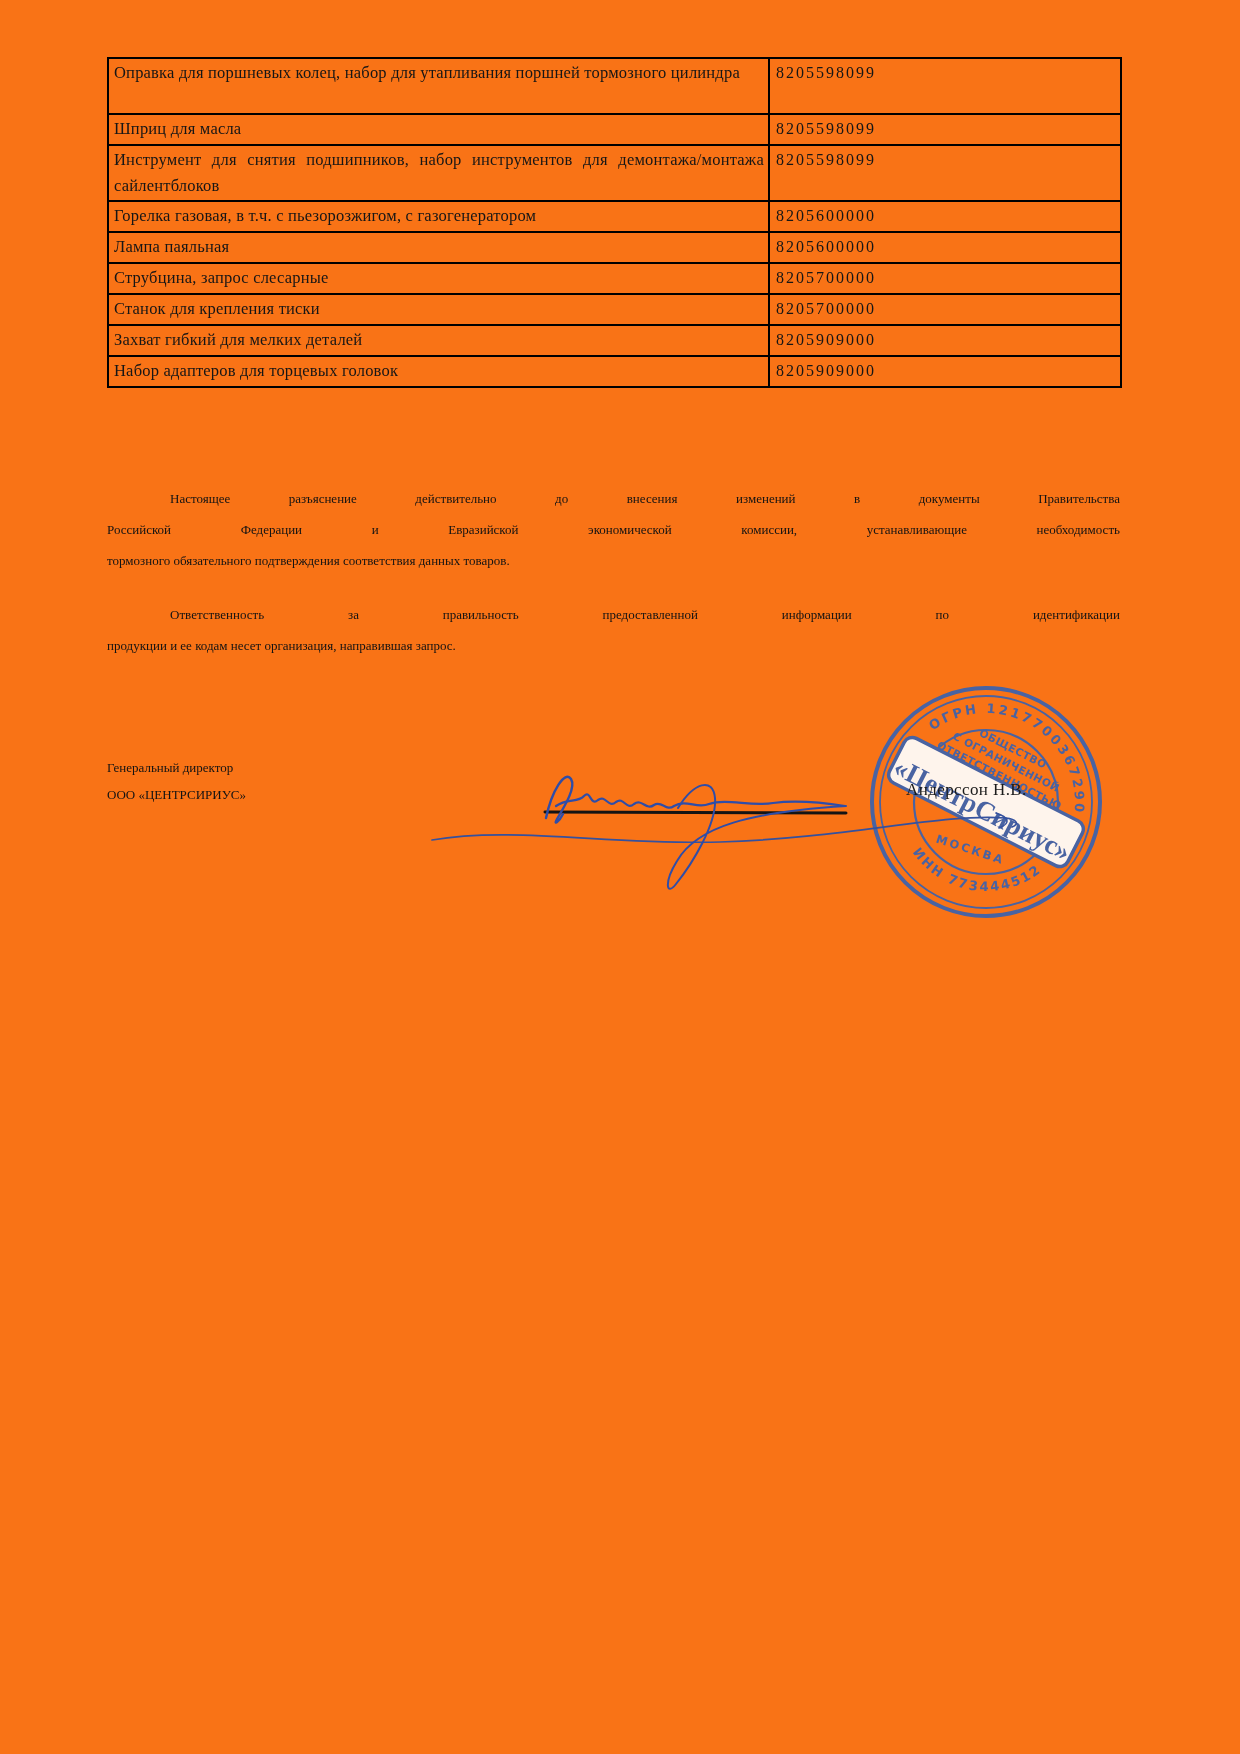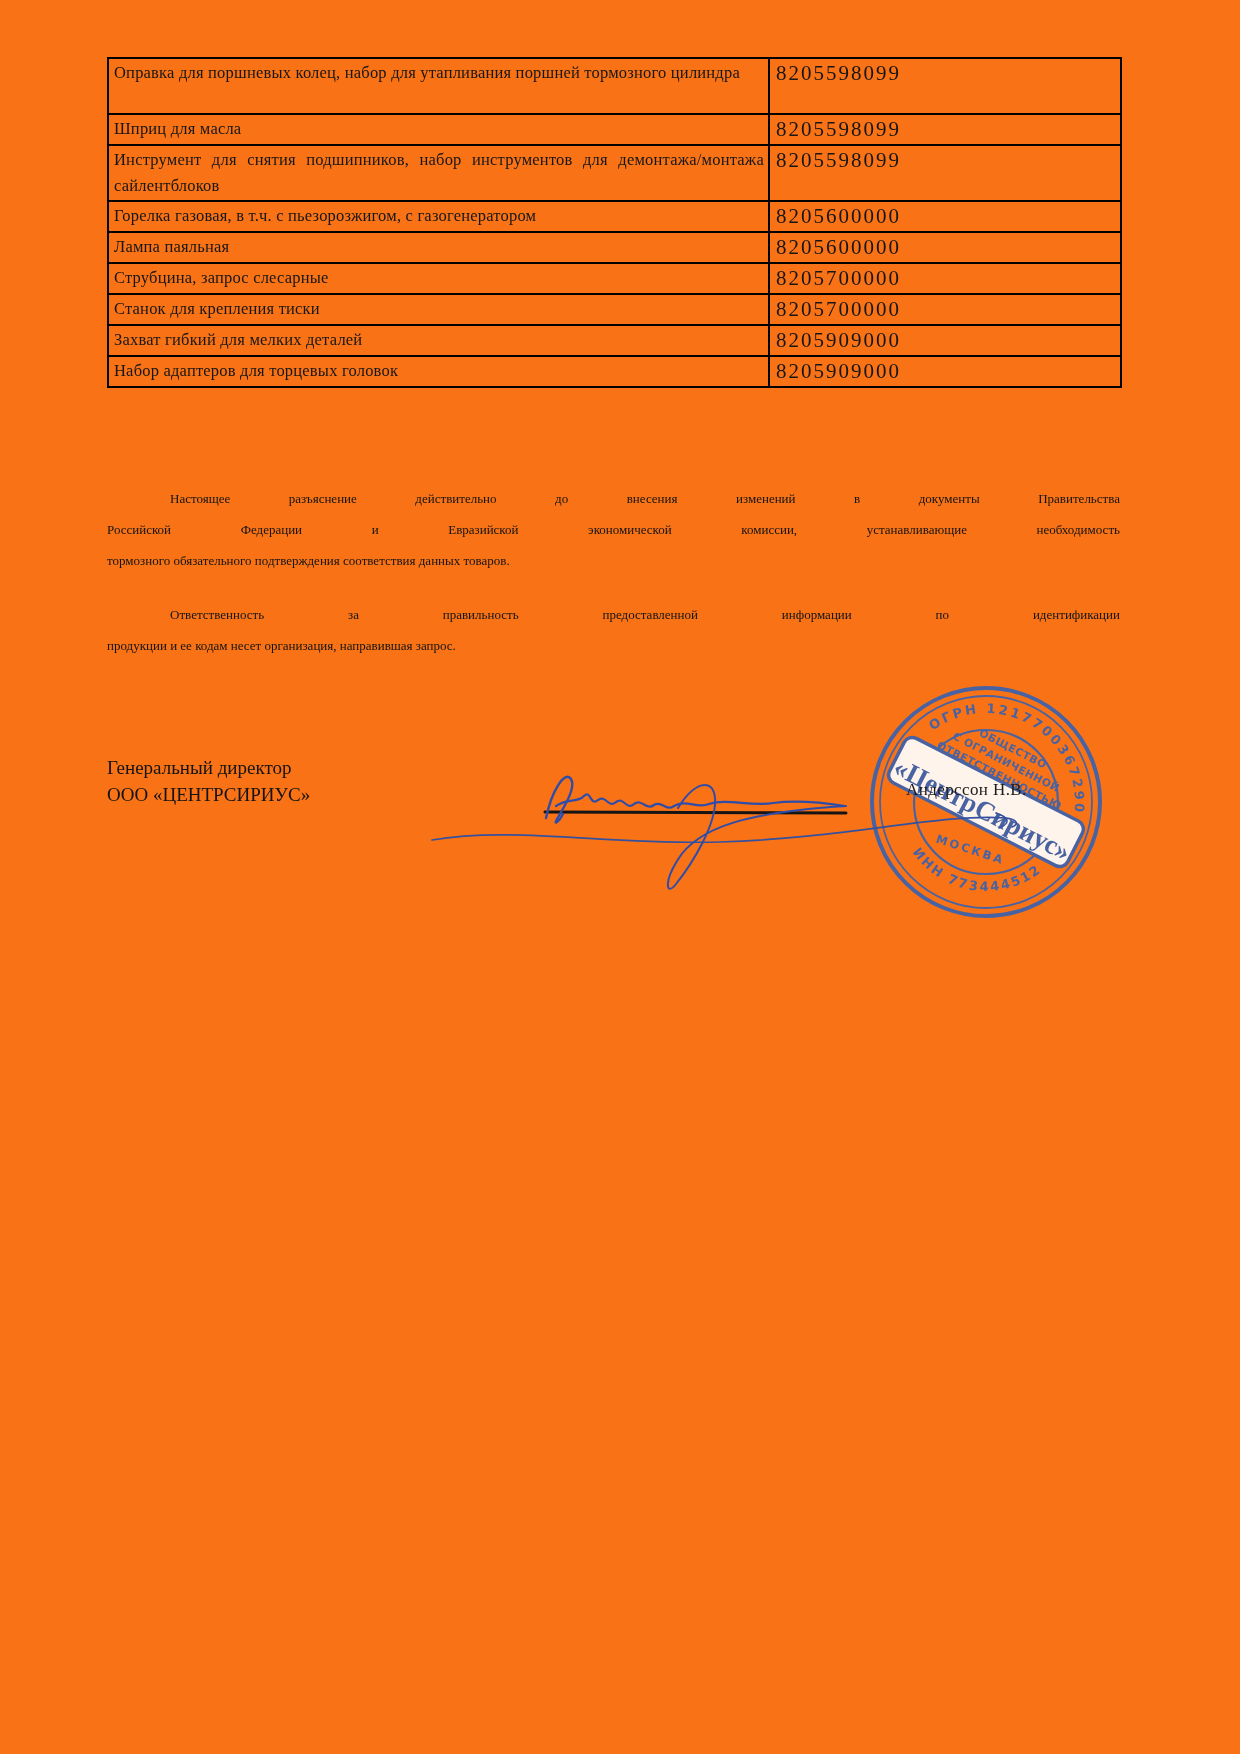--- a/index.html
+++ b/index.html
@@ -22,21 +22,21 @@
   .codes-table td{
     border:2px solid #000;
     font-size:16.5px;
     line-height:26px;
     padding:1px 4px 1px 5px;
     vertical-align:top;
     letter-spacing:.2px;
   }
   .codes-table td.name{ text-align:justify; }
   .codes-table td.code{
-    font-size:21px;
+    font-size:16px;
     letter-spacing:2px;
     padding-left:6px;
   }
   tr.r-std{height:31px;}
   tr.r-tall{height:56px;}
 
   
   .para{
     position:absolute;left:107px;width:1013px;
     font-size:13px;line-height:31px;
@@ -44,21 +44,21 @@
   }
   .para .jline{ text-align:justify; text-align-last:justify; }
   .para .lline{ text-align:left; }
   .para .indent{ padding-left:63px; box-sizing:border-box; }
   #para-validity{ top:483px; }
   #para-responsibility{ top:599px; }
 
   
   .sig-block{
     position:absolute;left:107px;top:754px;
-    font-size:19px;line-height:27px;
+    font-size:13px;line-height:27px;
     color:#131313;
   }
   .signer-name{
     position:absolute;left:906px;top:780px;
     font-size:17px;color:#1b1b1b;
     z-index:5;letter-spacing:.4px;
   }
 
   .signature-svg{
     position:absolute;left:420px;top:756px;

